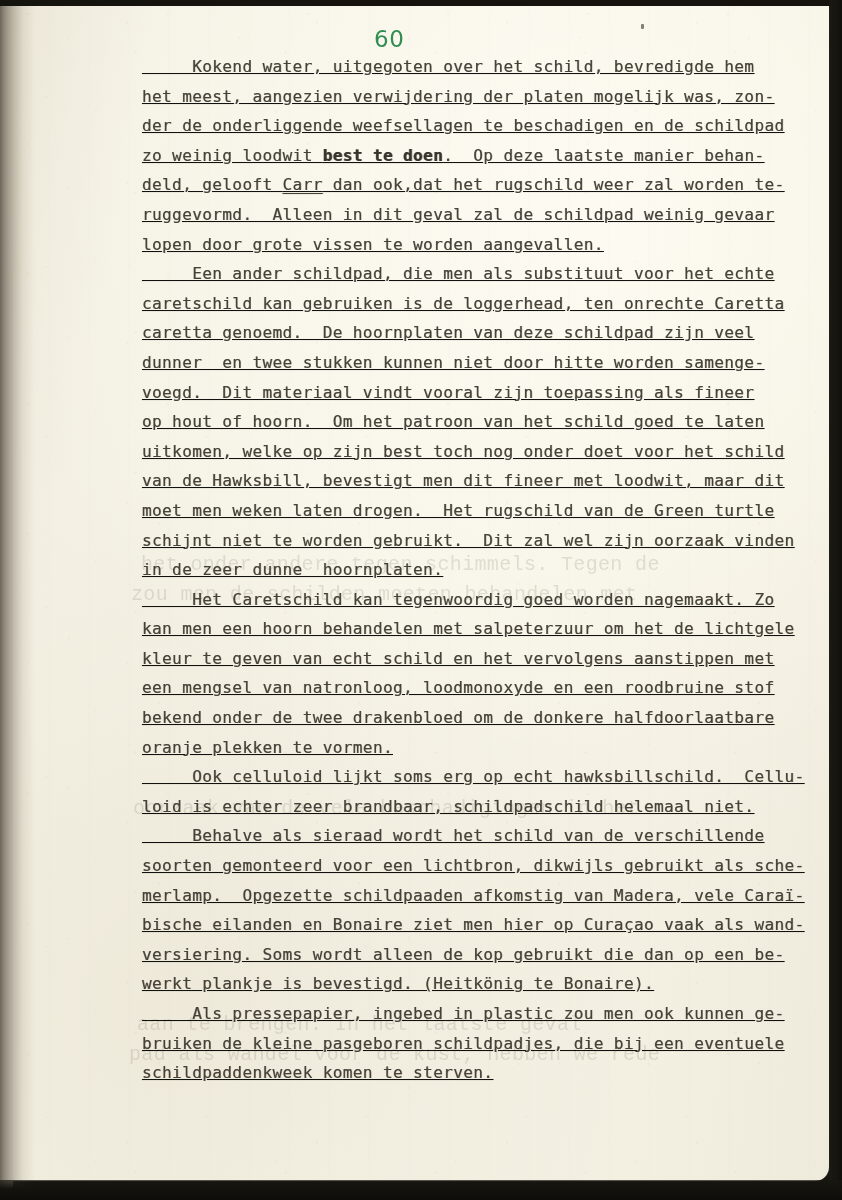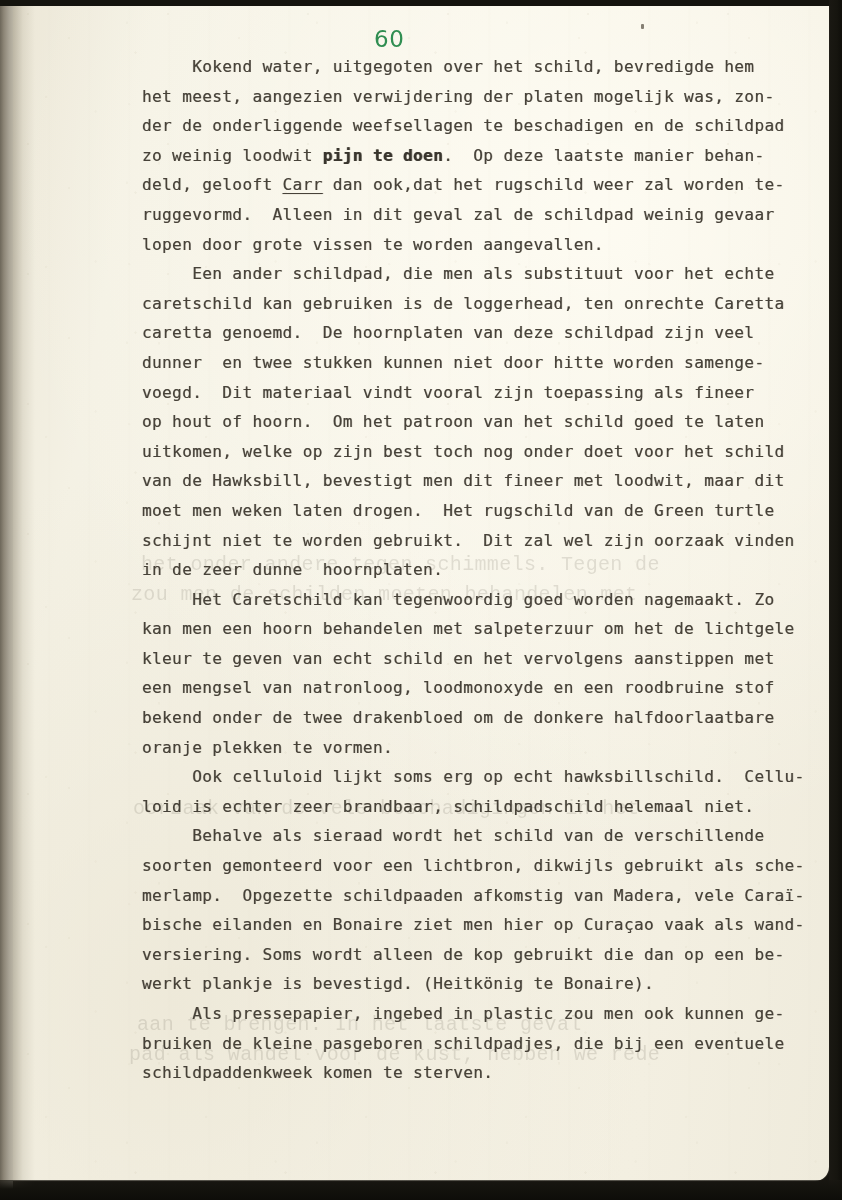--- a/index.html
+++ b/index.html
@@ -83,20 +83,21 @@
     position: absolute; left: 0; bottom: 0; width: 842px; height: 20px;
     background: linear-gradient(180deg, rgba(25,23,18,.7) 0%, #13120d 45%, #0e0d09 100%);
   }
 
   
   .typed {
     position: absolute;
     left: 142px;
     top: 57px;
     width: 640px;
+    text-decoration: underline;
   }
   .line {
     height: 29.6px;
     font-family: "DejaVu Sans Mono", "Liberation Mono", monospace;
     font-size: 16.1px;
     letter-spacing: 0.35px;
     white-space: pre;
     color: #3a352c;
     text-shadow:
        0.45px 0 0 rgba(58,53,44,.42),
@@ -192,21 +193,21 @@
   <div class="edge-bottom"></div>
 
   <div class="folio">60</div>
   <div class="speck"></div>
 
   <div class="typed" id="typed-body">
       <div class="para">
         <div class="line"><span>     Kokend water, uitgegoten over het schild, bevredigde hem</span></div>
         <div class="line"><span>het meest, aangezien verwijdering der platen mogelijk was, zon-</span></div>
         <div class="line"><span>der de onderliggende weefsellagen te beschadigen en de schildpad</span></div>
-        <div class="line"><span>zo weinig loodwit </span><span class="em">pijn te doen</span><span>.  Op deze laatste manier behan-</span></div>
+        <div class="line"><span>zo weinig loodwit </span><span class="em">best te doen</span><span>.  Op deze laatste manier behan-</span></div>
         <div class="line"><span>deld, gelooft </span><span class="ul">Carr</span><span> dan ook,dat het rugschild weer zal worden te-</span></div>
         <div class="line"><span>ruggevormd.  Alleen in dit geval zal de schildpad weinig gevaar</span></div>
         <div class="line"><span>lopen door grote vissen te worden aangevallen.</span></div>
       </div>
       <div class="para">
         <div class="line"><span>     Een ander schildpad, die men als substituut voor het echte</span></div>
         <div class="line"><span>caretschild kan gebruiken is de loggerhead, ten onrechte Caretta</span></div>
         <div class="line"><span>caretta genoemd.  De hoornplaten van deze schildpad zijn veel</span></div>
         <div class="line"><span>dunner  en twee stukken kunnen niet door hitte worden samenge-</span></div>
         <div class="line"><span>voegd.  Dit materiaal vindt vooral zijn toepassing als fineer</span></div>

